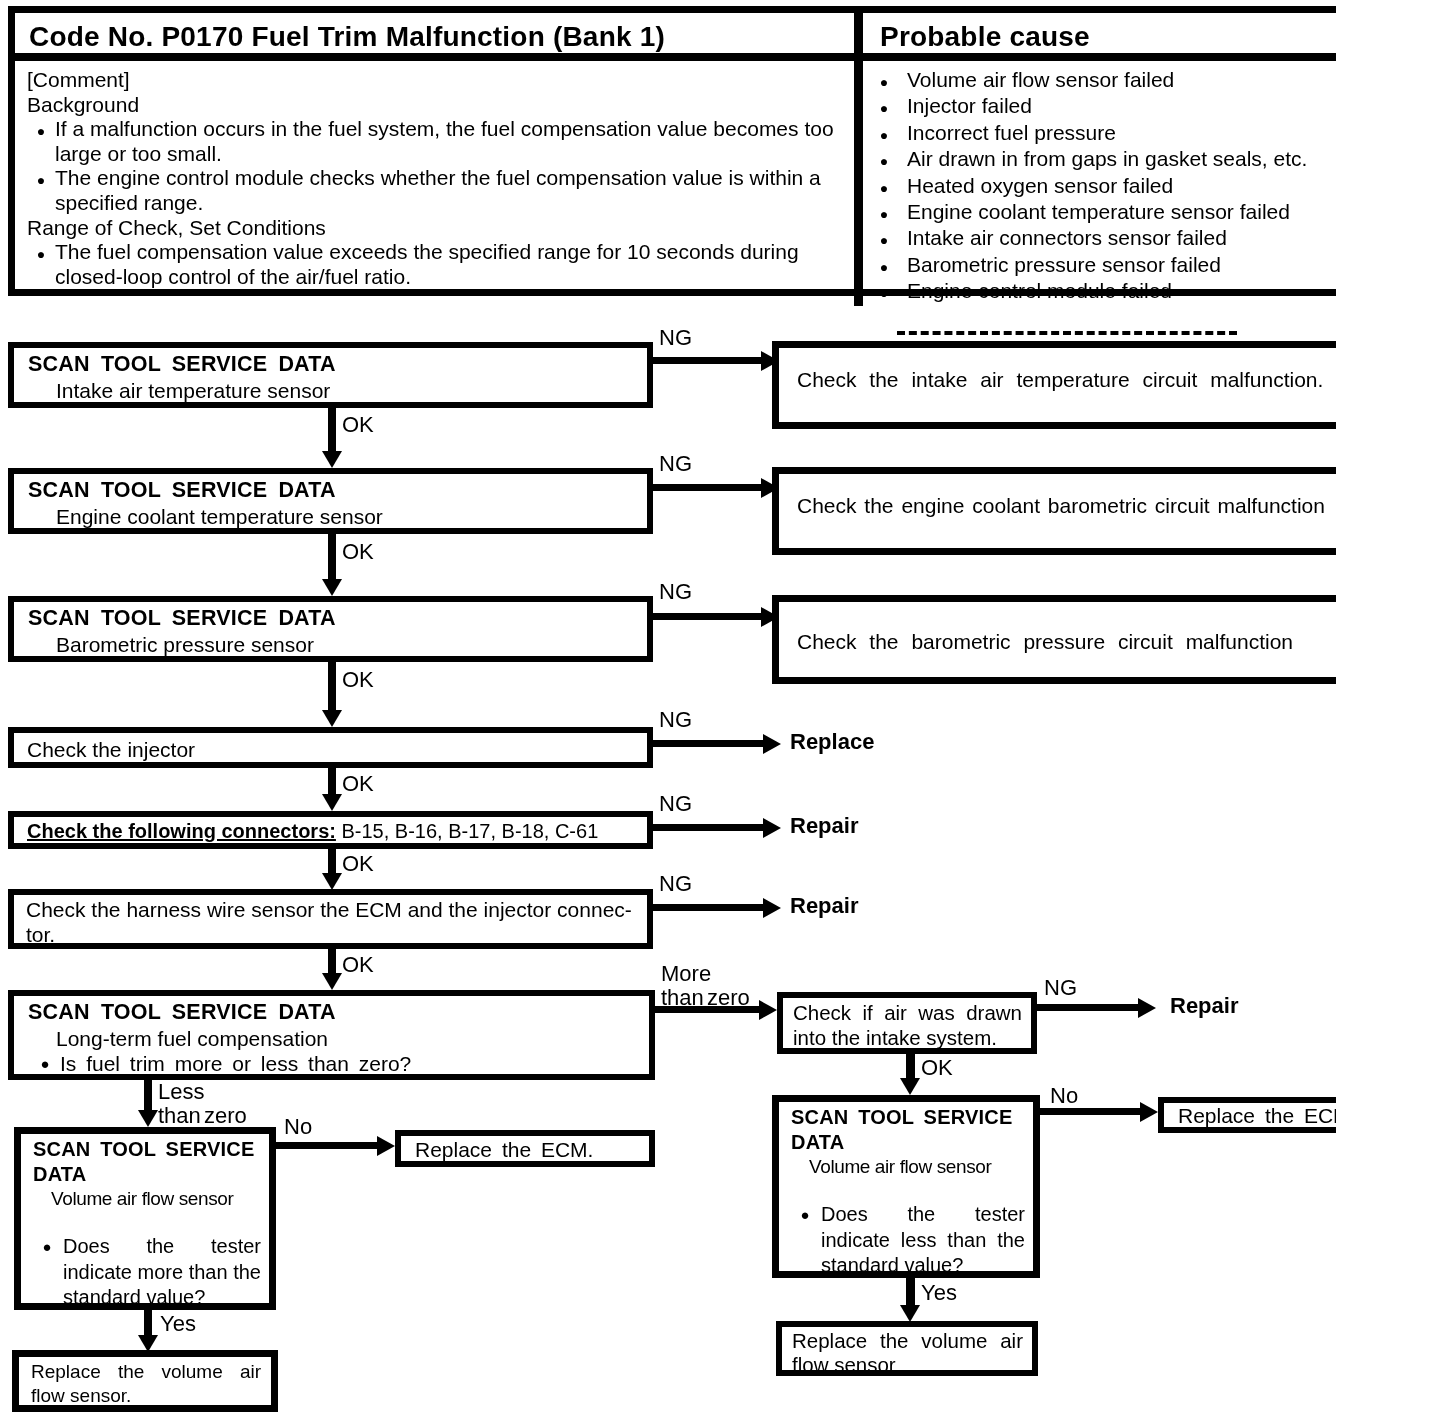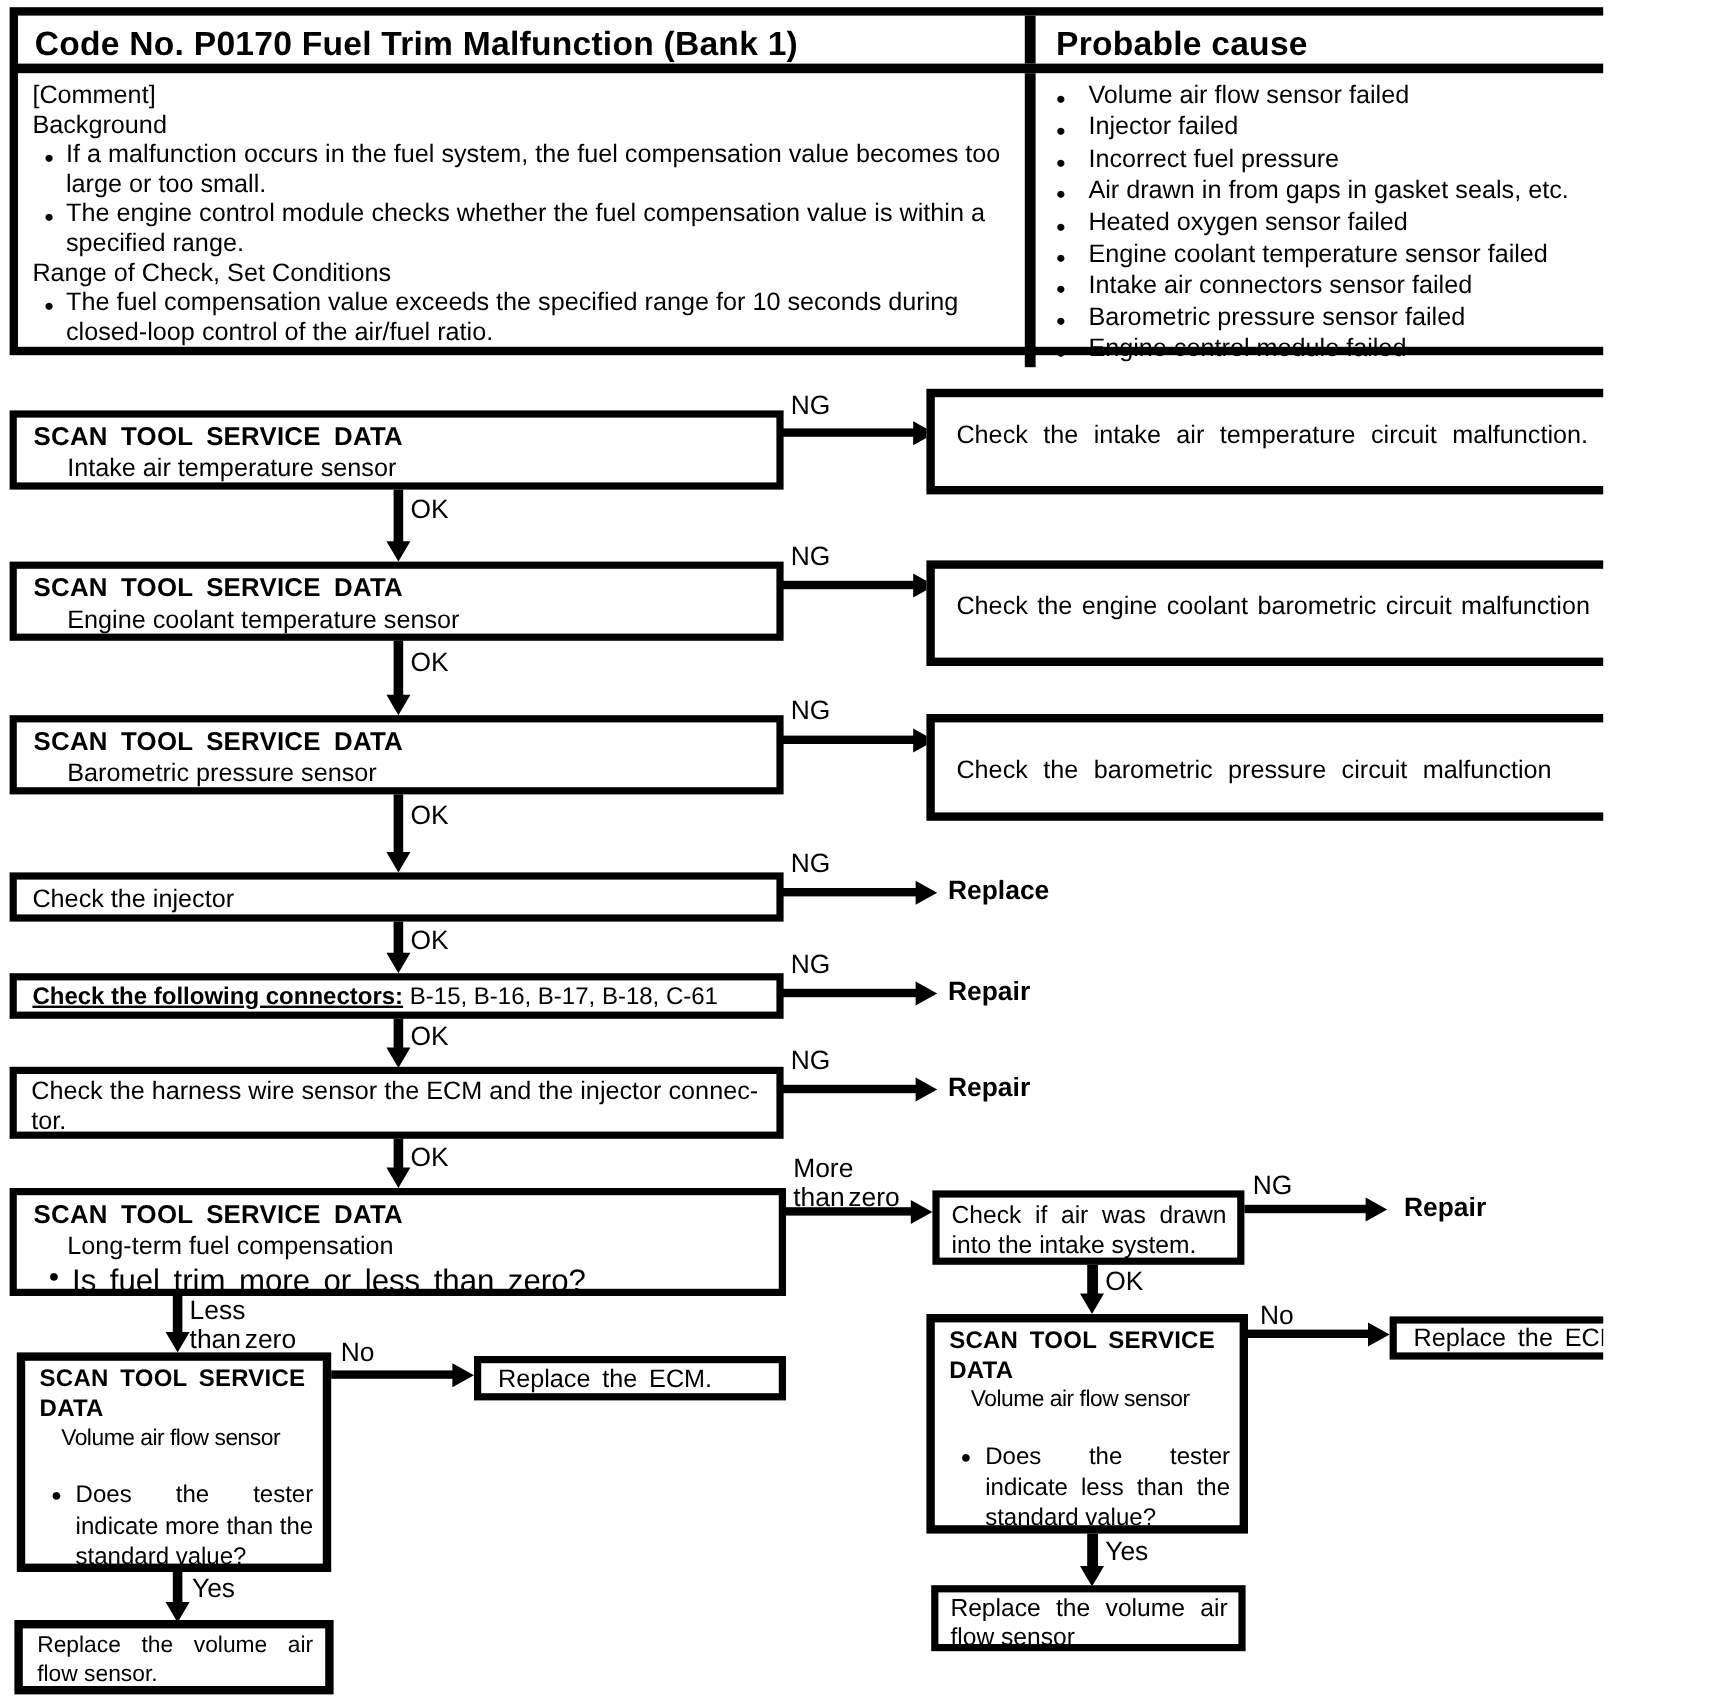--- a/index.html
+++ b/index.html
@@ -37,21 +37,21 @@
           border-left:10px solid transparent; border-right:10px solid transparent;
           border-top:17px solid #000; }
   .lbl { position:absolute; font-size:22px; line-height:24px; white-space:nowrap; }
   .lbl.b { font-weight:bold; }
   .tight { word-spacing:-3px; }
 
   .st-title { font-weight:bold; font-size:21.5px; padding:4px 0 0 14px; word-spacing:5px; letter-spacing:0.2px; }
   .st-sub   { font-size:21px; padding:2px 0 0 42px; }
   .st-bullet { display:flex; padding-left:16px; margin-top:1px; }
   .st-bullet .d { width:30px; font-size:15px; padding-top:3px; text-align:center; flex:none; }
-  .st-bullet .t { flex:1; font-size:26px; word-spacing:4px; }
+  .st-bullet .t { flex:1; font-size:21px; word-spacing:4px; }
 
   .plain { padding:5px 0 0 13px; }
   .rtext { padding-left:18px; }
 
   
   .sm .st-title { font-size:20px; padding:3px 4px 0 12px; word-spacing:4px; line-height:25px; }
   .sm .st-sub { font-size:19px; padding:1px 0 0 30px; letter-spacing:-0.4px; white-space:nowrap; }
   .sm-bullet { display:flex; margin-top:24px; padding:0 8px 0 10px; }
   .sm-bullet .d { width:32px; font-size:15px; padding-top:4px; text-align:center; flex:none; }
   .sm-bullet .t { flex:1; font-size:20px; line-height:25.5px; text-align:justify; }
@@ -131,21 +131,21 @@
 
   <div class="dashes"></div>
 
   <div class="box" style="left:8px; top:342px; width:645px; height:66px;">
     <div class="st-title">SCAN TOOL SERVICE DATA</div>
     <div class="st-sub">Intake air temperature sensor</div>
   </div>
   <div class="lbl" style="left:659px; top:326px;">NG</div>
   <div class="hshaft" style="left:652px; top:357px; width:112px;"></div>
   <div class="ah-r" style="left:761px; top:351px;"></div>
-  <div class="box b7" style="left:772px; top:324px; width:645px; height:88px;">
+  <div class="box b7" style="left:772px; top:341px; width:645px; height:88px;">
     <div class="rtext" style="padding-top:20px; word-spacing:7px;">Check the intake air temperature circuit malfunction.</div>
   </div>
   <div class="vshaft" style="left:328px; top:408px; width:8px; height:46px;"></div>
   <div class="ah-d" style="left:322px; top:451px;"></div>
   <div class="lbl" style="left:342px; top:413px;">OK</div>
 
   <div class="box" style="left:8px; top:468px; width:645px; height:66px;">
     <div class="st-title">SCAN TOOL SERVICE DATA</div>
     <div class="st-sub">Engine coolant temperature sensor</div>
   </div>

